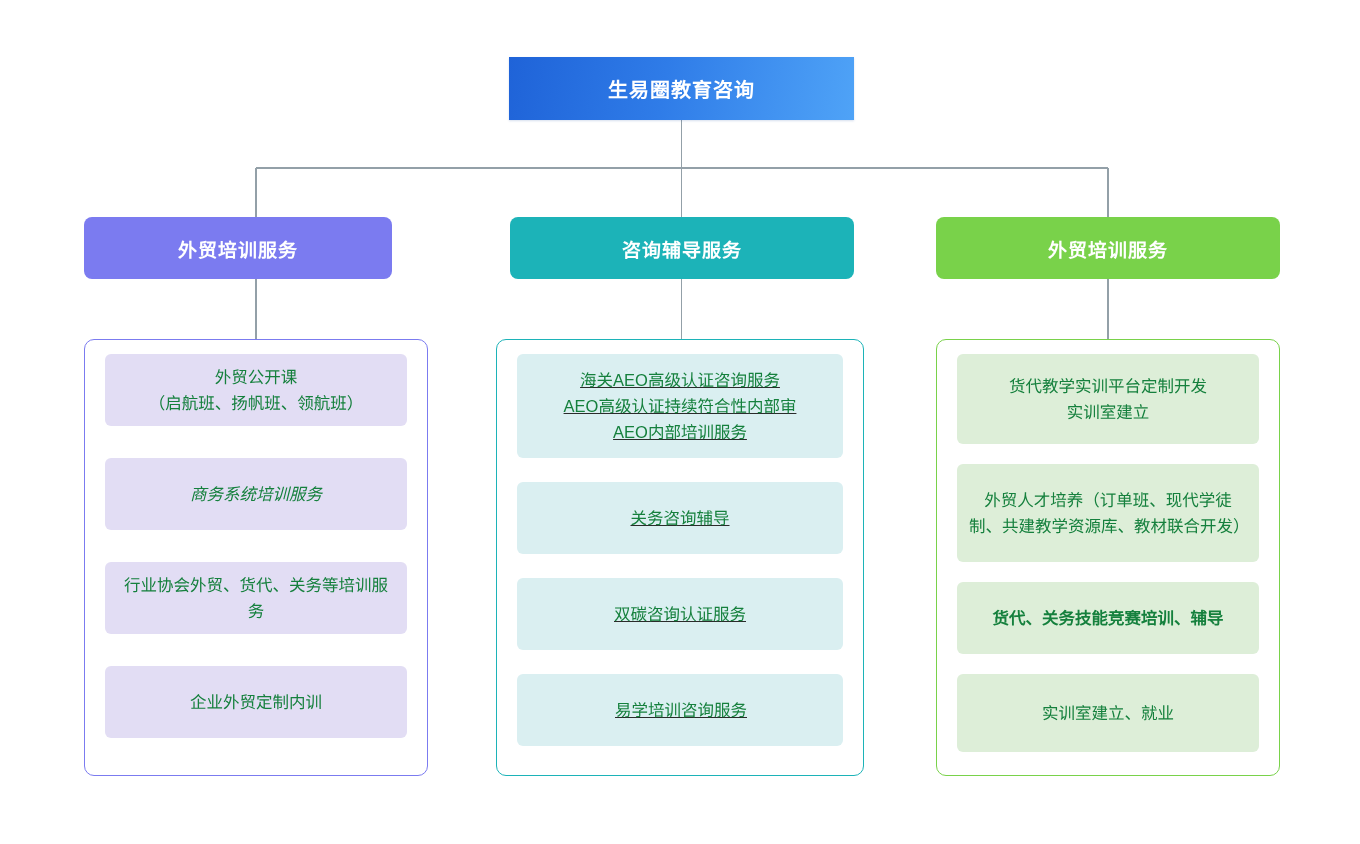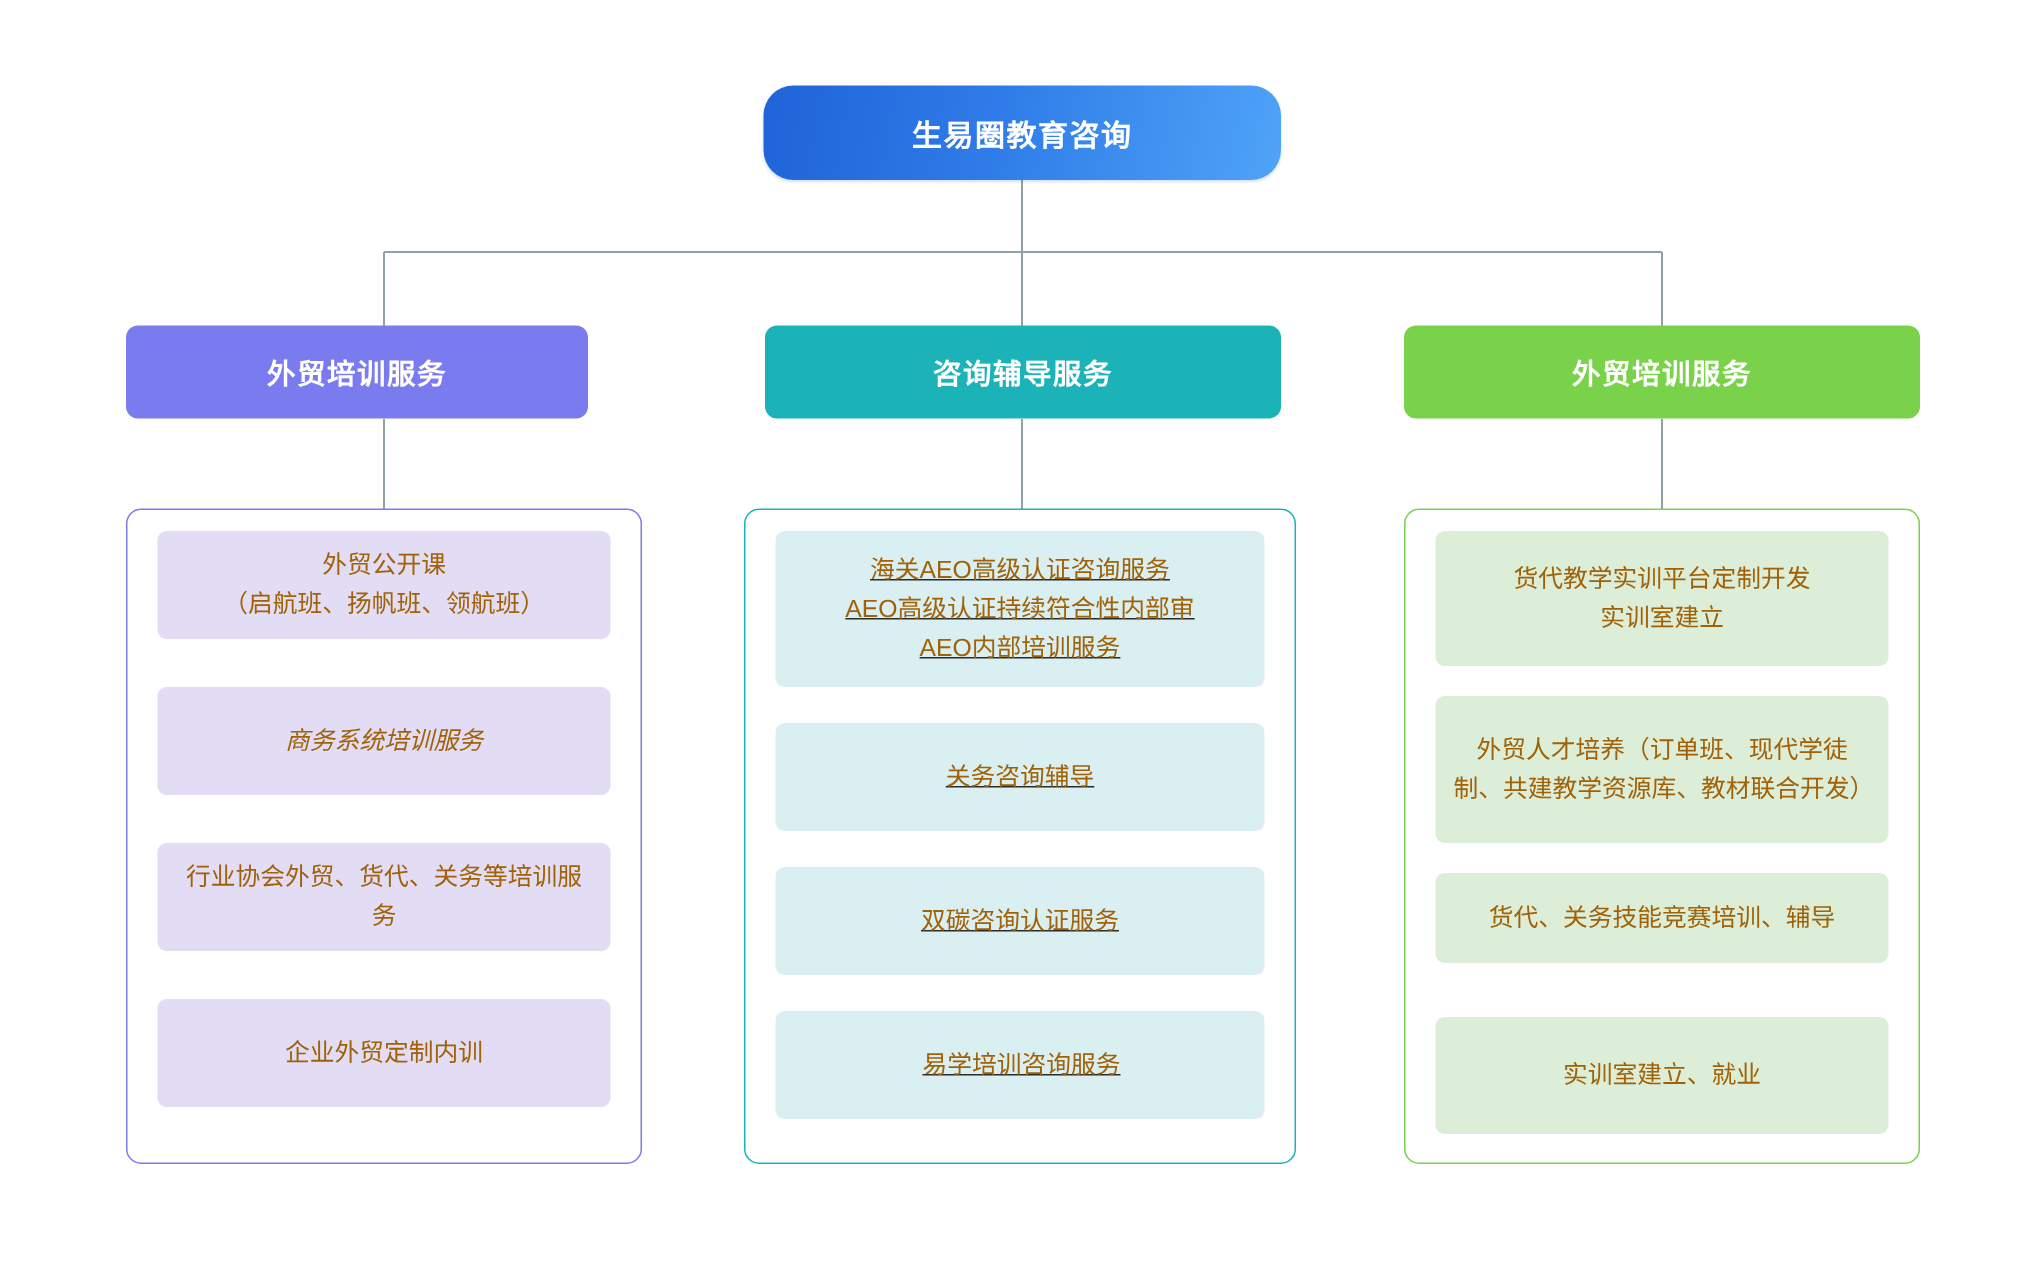--- a/index.html
+++ b/index.html
@@ -37,21 +37,21 @@
     shape-rendering: crispEdges;
   }
 
   
   .root-node {
     position: absolute;
     left: 509px;
     top: 57px;
     width: 345px;
     height: 63px;
-    border-radius: 20px;
+    border-radius: 0;
     background: linear-gradient(100deg, #1f63d8 0%, #2f7ce8 45%, #4fa3f7 100%);
     display: flex;
     align-items: center;
     justify-content: center;
     box-shadow: 0 1px 2px rgba(30,80,160,0.18);
   }
   .root-node .root-label {
     color: #ffffff;
     font-size: 20px;
     font-weight: bold;
@@ -100,42 +100,42 @@
   
   .chip {
     border-radius: 6px;
     box-sizing: border-box;
     display: flex;
     align-items: center;
     justify-content: center;
     text-align: center;
     font-size: 16.5px;
     line-height: 26px;
-    color: #a16207;
+    color: #15803d;
     padding: 10px 12px;
     white-space: pre-line;
   }
   .group-box.col0 .chip { background: #e2ddf4; }
   .group-box.col1 .chip { background: #daeff1; }
   .group-box.col2 .chip { background: #ddeed8; }
 
   
   .group-box.col0 .chip { height: 72px; margin-bottom: 32px; }
   .group-box.col0 .chip:last-child { margin-bottom: 0; }
 
   
   .group-box.col1 .chip:nth-child(1) { height: 104px; margin-bottom: 24px; }
   .group-box.col1 .chip:nth-child(2),
   .group-box.col1 .chip:nth-child(3) { height: 72px; margin-bottom: 24px; }
   .group-box.col1 .chip:nth-child(4) { height: 72px; margin-bottom: 0; padding-left: 14px; }
 
   
   .group-box.col2 .chip:nth-child(1) { height: 90px; margin-bottom: 20px; }
   .group-box.col2 .chip:nth-child(2) { height: 98px; margin-bottom: 20px; }
-  .group-box.col2 .chip:nth-child(3) { height: 60px; margin-bottom: 36px; }
+  .group-box.col2 .chip:nth-child(3) { height: 72px; margin-bottom: 20px; font-weight: bold; }
   .group-box.col2 .chip:nth-child(4) { height: 78px; margin-bottom: 0; }
 </style>
 </head>
 <body>
 
 <div id="diagram">
 
   <svg id="connectors" viewBox="0 0 1360 844" width="1360" height="844" xmlns="http://www.w3.org/2000/svg">
 
     <line x1="681.5" y1="120" x2="681.5" y2="168" stroke="#93a0a8"></line>

